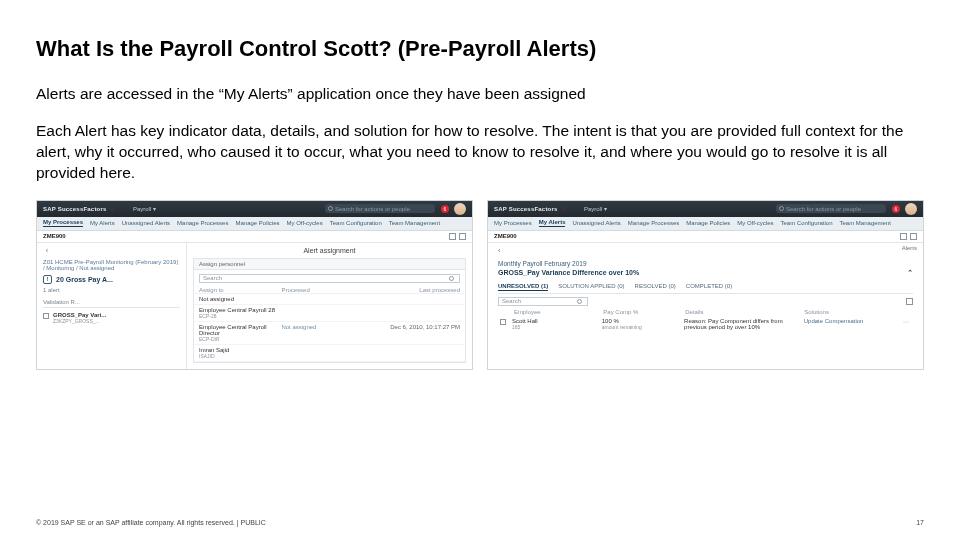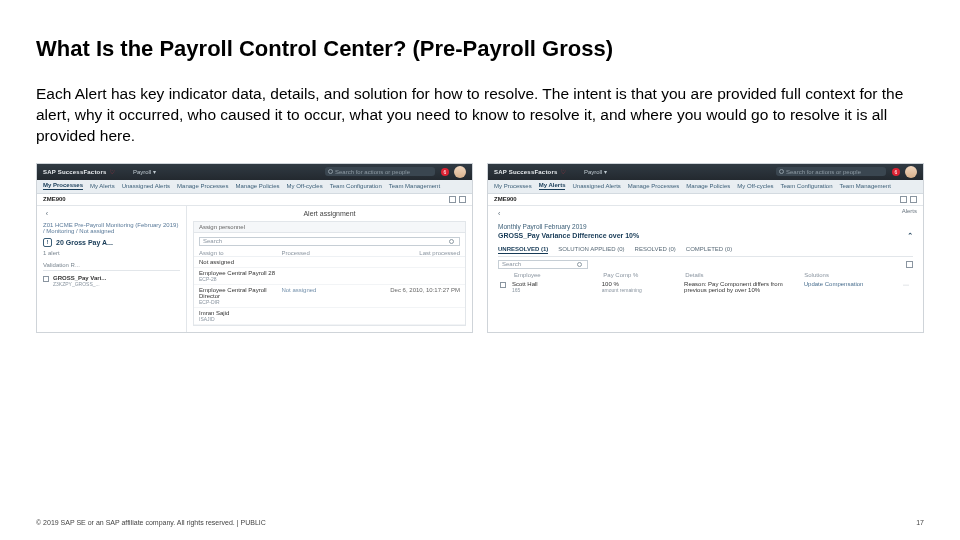--- a/index.html
+++ b/index.html
@@ -80,21 +80,22 @@
   .shotR .gridr .sub { color:#8a95a0; font-size:5px; }
   .shotR .gridr .dots { width:10px; color:#8a95a0; text-align:center; }
   .shotR .side { position:absolute; top:44px; right:6px; color:#6a7680; font-size:6px; }
 
   .footer { position: absolute; bottom: 14px; left: 36px; right: 36px; display: flex; justify-content: space-between; font-size: 7px; color: #444; }
 </style>
 </head>
 <body>
 
 <div class="slide">
-  <div class="title">What Is the Payroll Control Center? (Pre-Payroll Gross)</div>
+  <div class="title">What Is the Payroll Control Scott? (Pre-Payroll Alerts)</div>
+  <p class="para">Alerts are accessed in the “My Alerts” application once they have been assigned</p>
   <p class="para">Each Alert has key indicator data, details, and solution for how to resolve. The intent is that you are provided full context for the alert, why it occurred, who caused it to occur, what you need to know to resolve it, and where you would go to resolve it is all provided here.</p>
 
   <div class="shots">
 
     <div class="app shotL">
       <div class="topbar">
         <span class="brand">SAP SuccessFactors</span>
         <span class="heart">♡</span>
         <span class="module"><span>Payroll</span> ▾</span>
         <span class="search">

